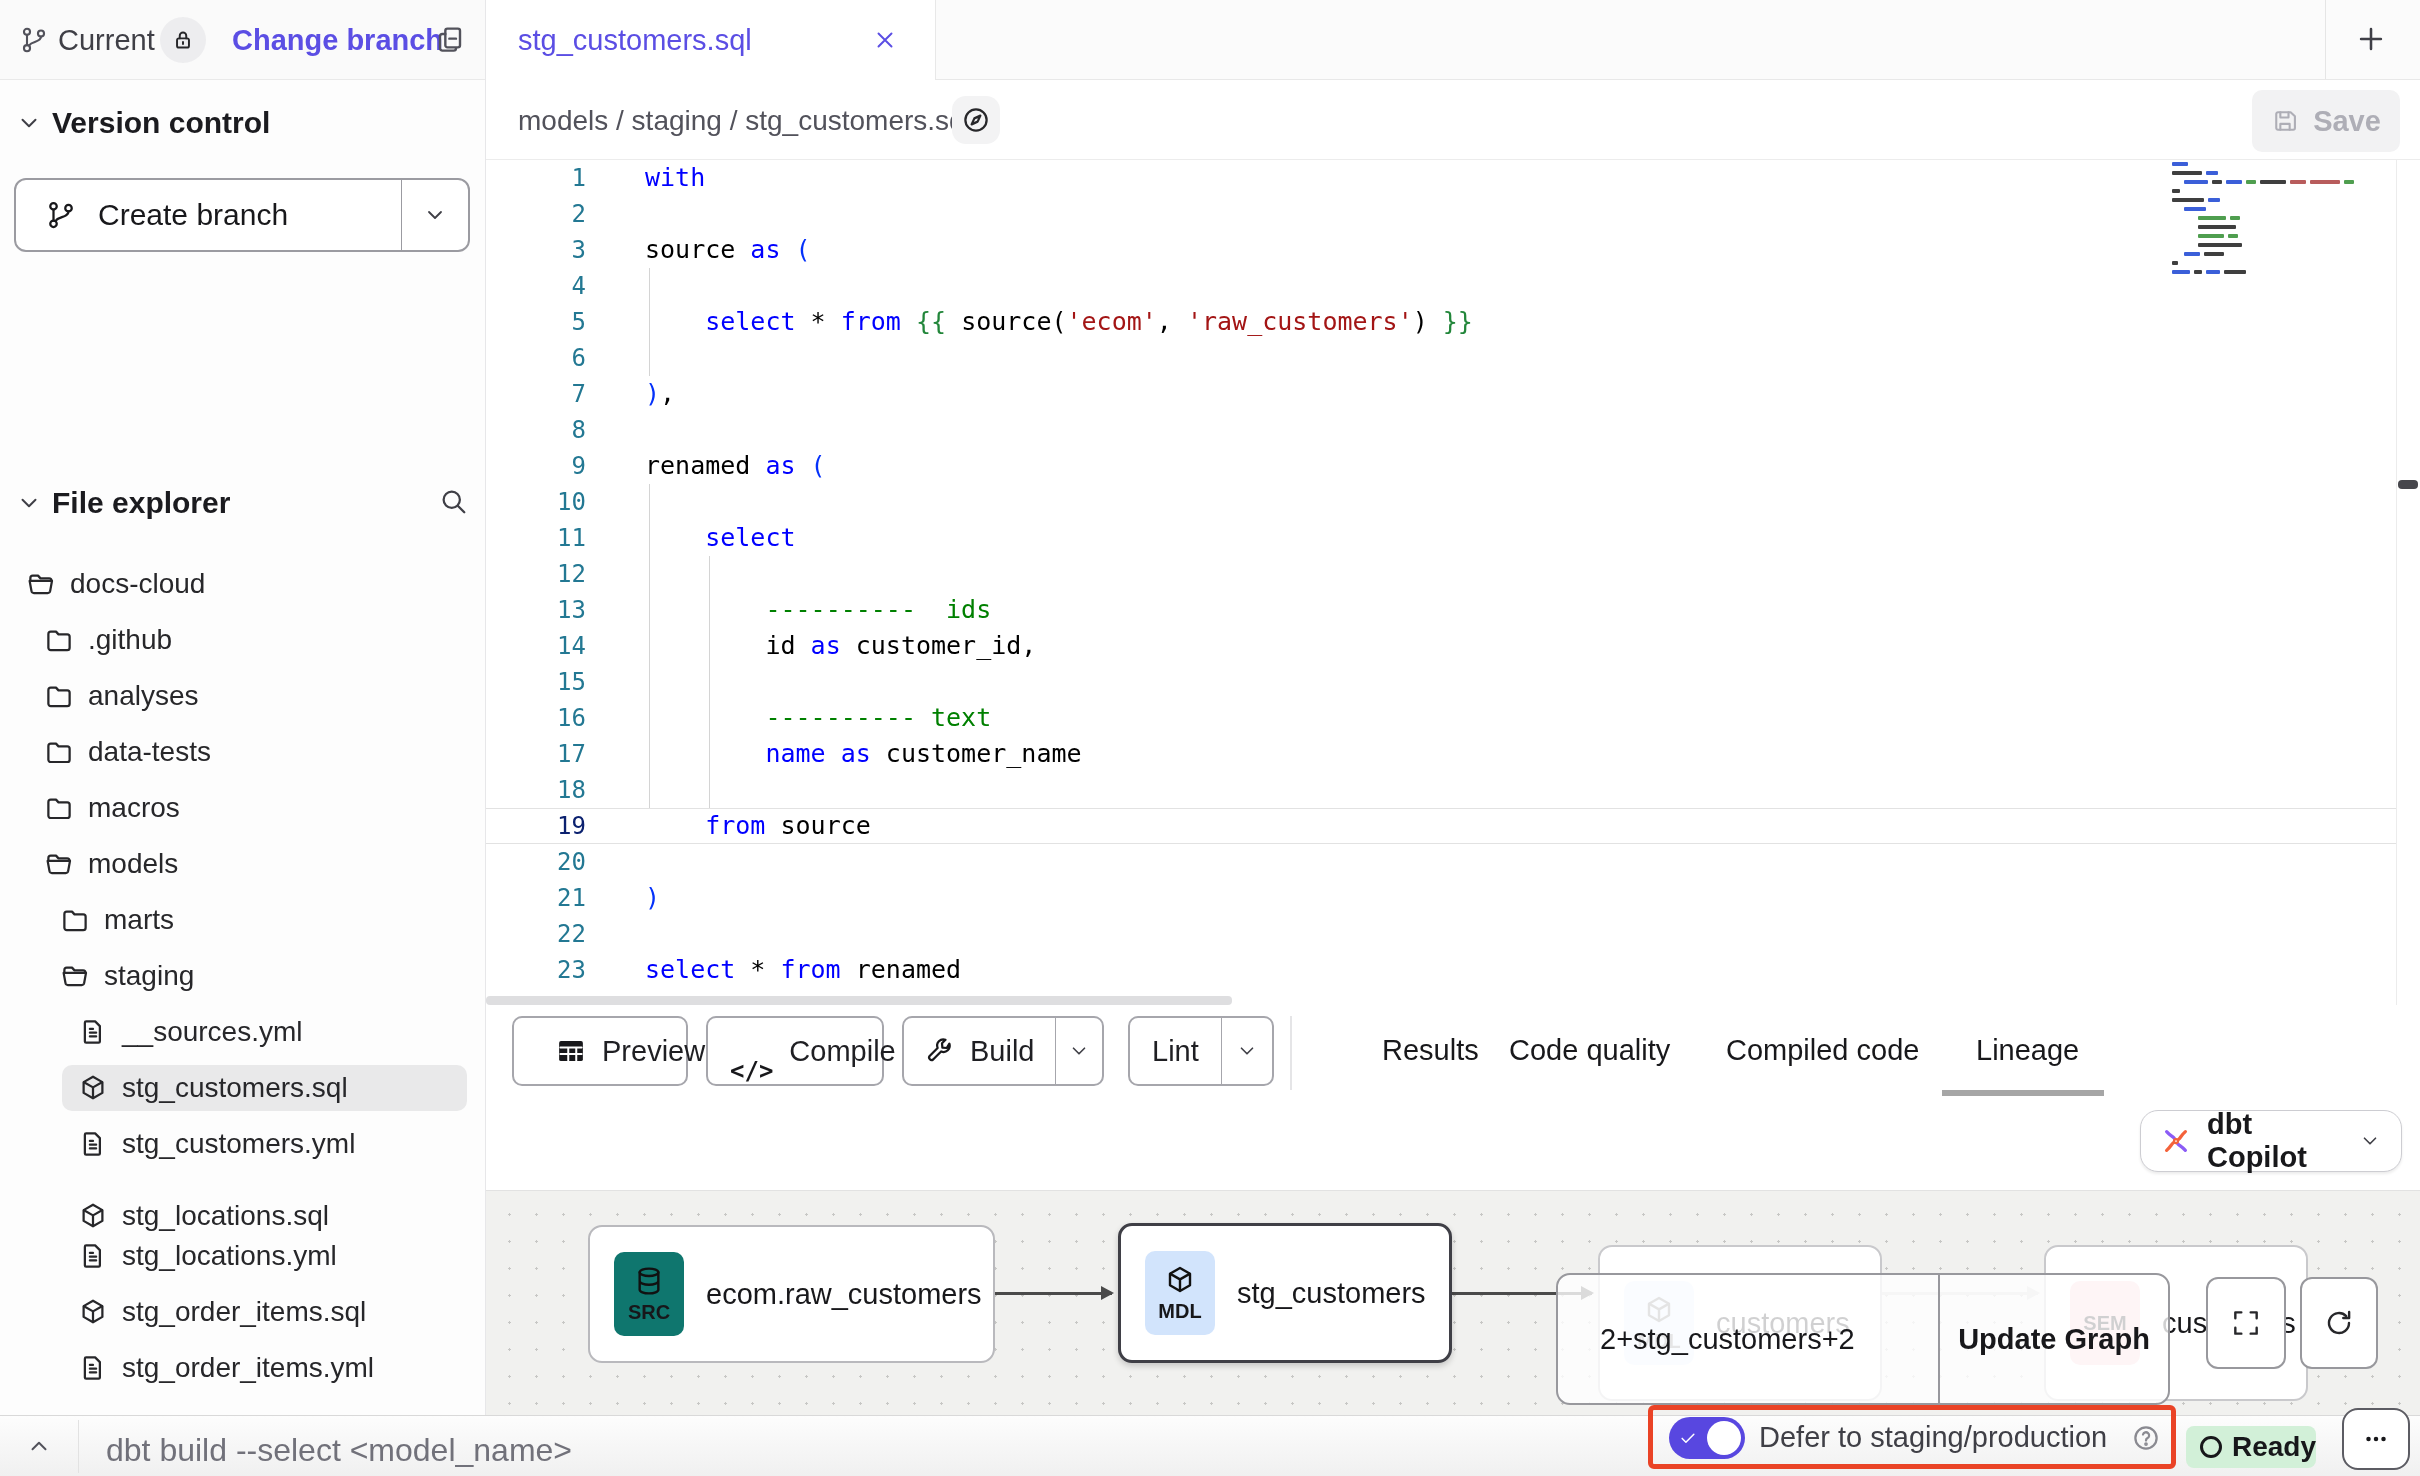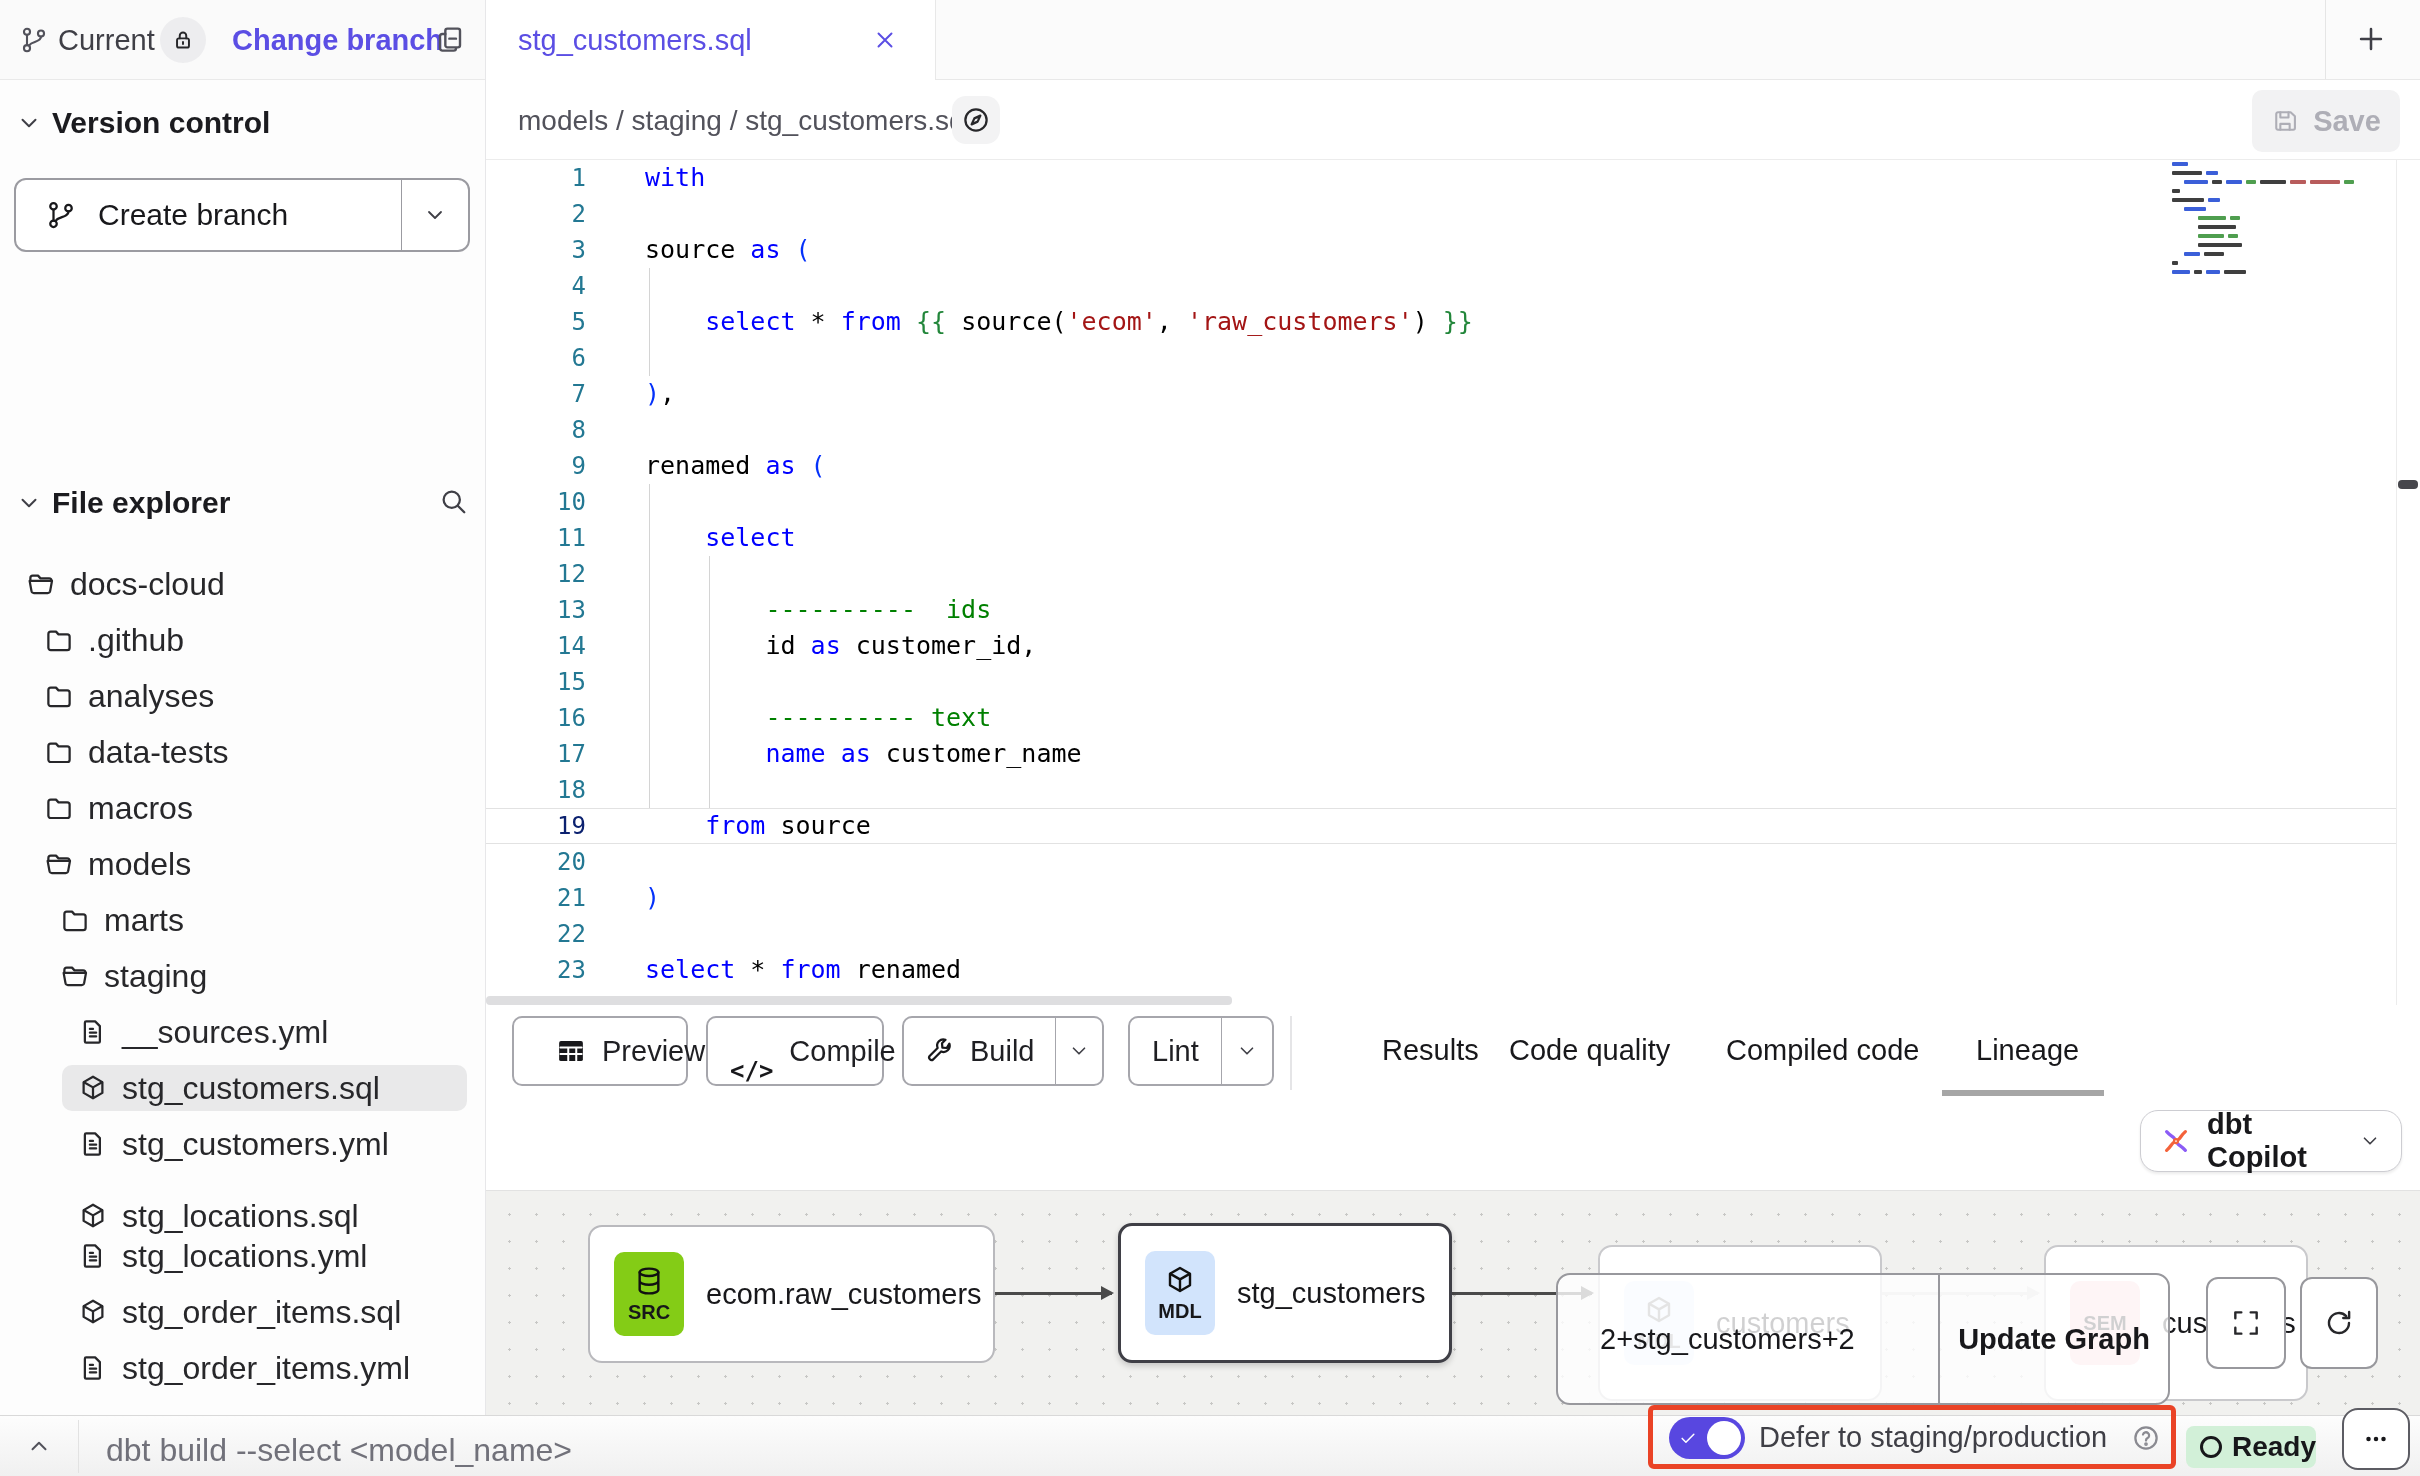--- a/index.html
+++ b/index.html
@@ -21,21 +21,21 @@
     background:#fff; border:2px solid #9b9ba1; border-radius:12px; display:flex; align-items:center; }
   #create-branch-main { flex:1; display:flex; align-items:center; gap:22px; padding-left:30px;
     font-size:30px; font-weight:500; height:100%; border-right:1.5px solid #9b9ba1; }
   #create-branch-caret { width:66px; display:flex; align-items:center; justify-content:center; height:100%; }
 
   .tree-item { position:absolute; left:0; width:100%; height:56px; cursor:pointer; }
   .tree-item .hl { position:absolute; left:62px; right:18px; top:5px; bottom:5px;
     background:#e9e9ea; border-radius:10px; display:none; }
   .tree-item.selected .hl { display:block; }
   .tree-icon { position:absolute; top:13px; width:30px; height:30px; color:#27272a; }
-  .tree-label { position:absolute; top:13px; font-size:32px; color:#27272a; line-height:30px; }
+  .tree-label { position:absolute; top:13px; font-size:28px; color:#27272a; line-height:30px; }
 
   
   #tabbar { position:absolute; left:486px; top:0; right:0; height:80px;
     background:#fbfbfb; border-bottom:1px solid #e8e8e8; }
   #active-tab { position:absolute; left:0; top:0; width:450px; height:80px; background:#fff;
     border-right:1px solid #e8e8e8; }
   #tab-label { position:absolute; left:32px; top:24px; font-size:29px; font-weight:500; color:#5b4ee4; }
   #tab-close { position:absolute; left:386px; top:27px; width:26px; height:26px; color:#5b4ee4; stroke-width:1.4; }
   #tab-divider { position:absolute; left:1839px; top:0; width:1px; height:79px; background:#e5e5e5; }
   #new-tab-btn { position:absolute; left:1868px; top:22px; width:34px; height:34px; color:#3f3f46; }
@@ -94,21 +94,21 @@
     background-image:radial-gradient(#c7c7c5 1.3px, transparent 1.4px);
     background-size:27px 27px; background-position:10px 10px; }
   .node { position:absolute; background:#fff; border:2px solid #b9b9bd; border-radius:14px; }
   .node.selected { border:3px solid #3f3f46; box-shadow:0 3px 6px rgba(0,0,0,.18); }
   .node .badge { position:absolute; left:24px; top:50%; transform:translateY(-50%); width:70px; height:84px;
     border-radius:10px; display:flex; flex-direction:column; align-items:center; justify-content:center; gap:4px; }
   .node .badge .bicon { width:32px; height:32px; color:#111; }
   .node .badge .btxt { font-size:20px; font-weight:600; color:#17171a; }
   .node .nlabel { position:absolute; left:116px; top:50%; transform:translateY(-50%);
     font-size:29px; font-weight:500; color:#18181b; white-space:nowrap; }
-  .badge-src { background:#84cc16; } .badge-mdl { background:#d2e4fc; }
+  .badge-src { background:#0f766e; } .badge-mdl { background:#d2e4fc; }
   .badge-sem { background:#f7ccd2; } .badge-sem .btxt { color:#e05263; }
   .edge { position:absolute; height:2.5px; background:#4a4a4a; }
   .edge::after { content:""; position:absolute; right:-2px; top:-6px; border-left:13px solid #4a4a4a;
     border-top:7px solid transparent; border-bottom:7px solid transparent; }
   .edge.faded { background:#cfcfd2; } .edge.faded::after { border-left-color:#cfcfd2; }
   #lineage-overlay { position:absolute; left:1070px; top:82px; width:614px; height:132px;
     background:rgba(255,255,255,.8); border:2px solid #98989d; border-radius:14px; display:flex; }
   #selector-input { flex:1; display:flex; align-items:center; padding-left:42px;
     font-size:29px; color:#18181b; border-right:2px solid #98989d; }
   #update-graph-btn { width:228px; display:flex; align-items:center; justify-content:center;

